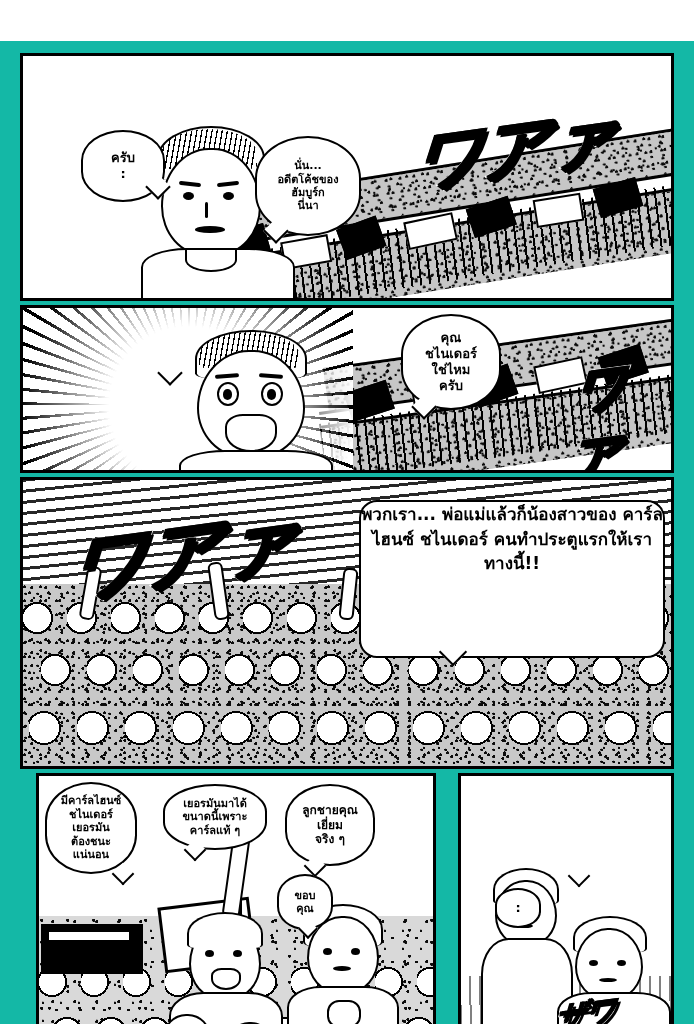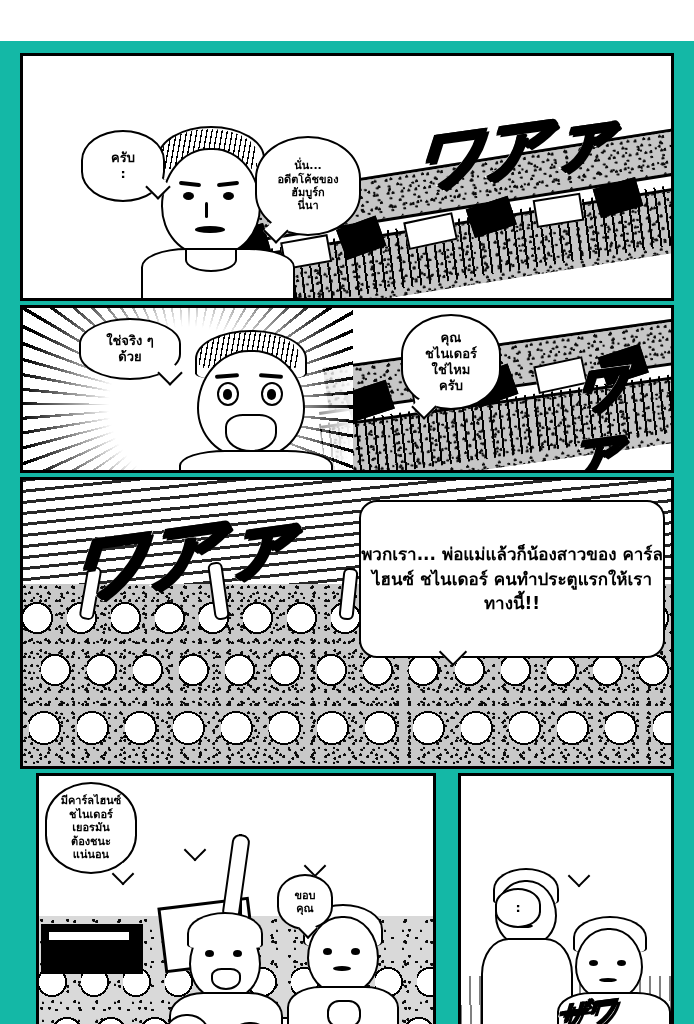--- a/index.html
+++ b/index.html
@@ -297,24 +297,20 @@
       <div class="hair-hatch" style="position:absolute; left:26px; top:2px; width:100px; height:36px;"></div>
       <div class="head" style="left:24px; top:20px; width:104px; height:104px;"></div>
       <div class="eye-open" style="left:44px; top:52px; width:18px; height:20px;"></div>
       <div class="eye-open" style="left:88px; top:52px; width:18px; height:20px;"></div>
       <div class="brow" style="left:42px; top:44px; width:24px; height:4px; transform:rotate(-4deg);"></div>
       <div class="brow" style="left:86px; top:44px; width:24px; height:4px; transform:rotate(4deg);"></div>
       <div class="mouth-open" style="left:52px; top:84px; width:48px; height:34px;"></div>
       <div class="body" style="left:6px; top:120px; width:150px; height:48px;"></div>
     </div>
 
-    <div class="balloon" style="left:56px; top:10px; width:102px; height:62px;">
-      <span class="txt" style="font-size:13px;">ใช่จริง ๆ
-ด้วย</span>
-    </div>
     <div class="tail-b" style="left:138px; top:56px; width:16px; height:16px;"></div>
 
     <div class="balloon" style="left:378px; top:6px; width:100px; height:96px;">
       <span class="txt" style="font-size:13px;">คุณ
 ชไนเดอร์
 ใช่ไหม
 ครับ</span>
     </div>
     <div class="tail-b" style="left:392px; top:90px; width:16px; height:16px;"></div>
 
@@ -347,21 +343,21 @@
       <div style="position:absolute; left:188px; top:-22px; width:11px; height:54px; background:#fff; border:2.5px solid #000; border-radius:6px; transform:rotate(-8deg);"></div>
       <div style="position:absolute; left:318px; top:-16px; width:11px; height:48px; background:#fff; border:2.5px solid #000; border-radius:6px; transform:rotate(6deg);"></div>
       <div style="position:absolute; left:452px; top:-20px; width:11px; height:52px; background:#fff; border:2.5px solid #000; border-radius:6px; transform:rotate(-12deg);"></div>
       <div style="position:absolute; left:576px; top:-14px; width:11px; height:46px; background:#fff; border:2.5px solid #000; border-radius:6px; transform:rotate(9deg);"></div>
     </div>
 
     <div class="sfx" style="left:48px; top:24px; font-size:76px;">ワアァ</div>
 
     <div style="position:absolute; left:336px; top:20px; width:302px; height:154px;
                 background:#fff; border:2.5px solid #000; border-radius:18px;
-                display:flex; align-items:center; justify-content:center; text-align:center;">
+                display:flex; align-items:flex-start; justify-content:center; text-align:center;">
       <span class="txt" style="font-size:17px; font-weight:700; line-height:1.45;">พวกเรา...
 พ่อแม่แล้วก็น้องสาวของ
 คาร์ล ไฮนซ์ ชไนเดอร์
 คนทำประตูแรกให้เรา
 ทางนี้!!</span>
     </div>
     <div class="tail-b" style="left:420px; top:162px; width:18px; height:18px;"></div>
   </div>
 
   <div class="panel" style="left:36px; top:732px; width:400px; height:278px;">
@@ -412,28 +408,38 @@
 
     <div class="balloon" style="left:6px; top:6px; width:92px; height:92px;">
       <span class="txt" style="font-size:11px;">มีคาร์ลไฮนซ์
 ชไนเดอร์
 เยอรมัน
 ต้องชนะ
 แน่นอน</span>
     </div>
     <div class="tail-b" style="left:76px; top:90px; width:14px; height:14px;"></div>
 
+    <div class="balloon" style="left:124px; top:8px; width:104px; height:66px;">
+      <span class="txt" style="font-size:11px;">เยอรมันมาได้
+ขนาดนี้เพราะ
+คาร์ลแท้ ๆ</span>
+    </div>
     <div class="tail-b" style="left:148px; top:66px; width:14px; height:14px;"></div>
 
     <div class="balloon" style="left:238px; top:98px; width:56px; height:56px;">
       <span class="txt" style="font-size:11px;">ขอบ
 คุณ</span>
     </div>
     <div class="tail-b" style="left:262px; top:146px; width:12px; height:12px;"></div>
 
+    <div class="balloon" style="left:246px; top:8px; width:90px; height:82px;">
+      <span class="txt" style="font-size:12px;">ลูกชายคุณ
+เยี่ยม
+จริง ๆ</span>
+    </div>
     <div class="tail-b" style="left:268px; top:82px; width:14px; height:14px;"></div>
   </div>
 
   <div class="panel" style="left:458px; top:732px; width:216px; height:278px;">
     <div class="sky"></div>
 
     <div style="position:absolute; left:0; bottom:0; width:216px; height:72px;
                 background-image:repeating-linear-gradient(88deg,#000 0 2px,transparent 2px,transparent 10px);
                 opacity:.5;"></div>
 

